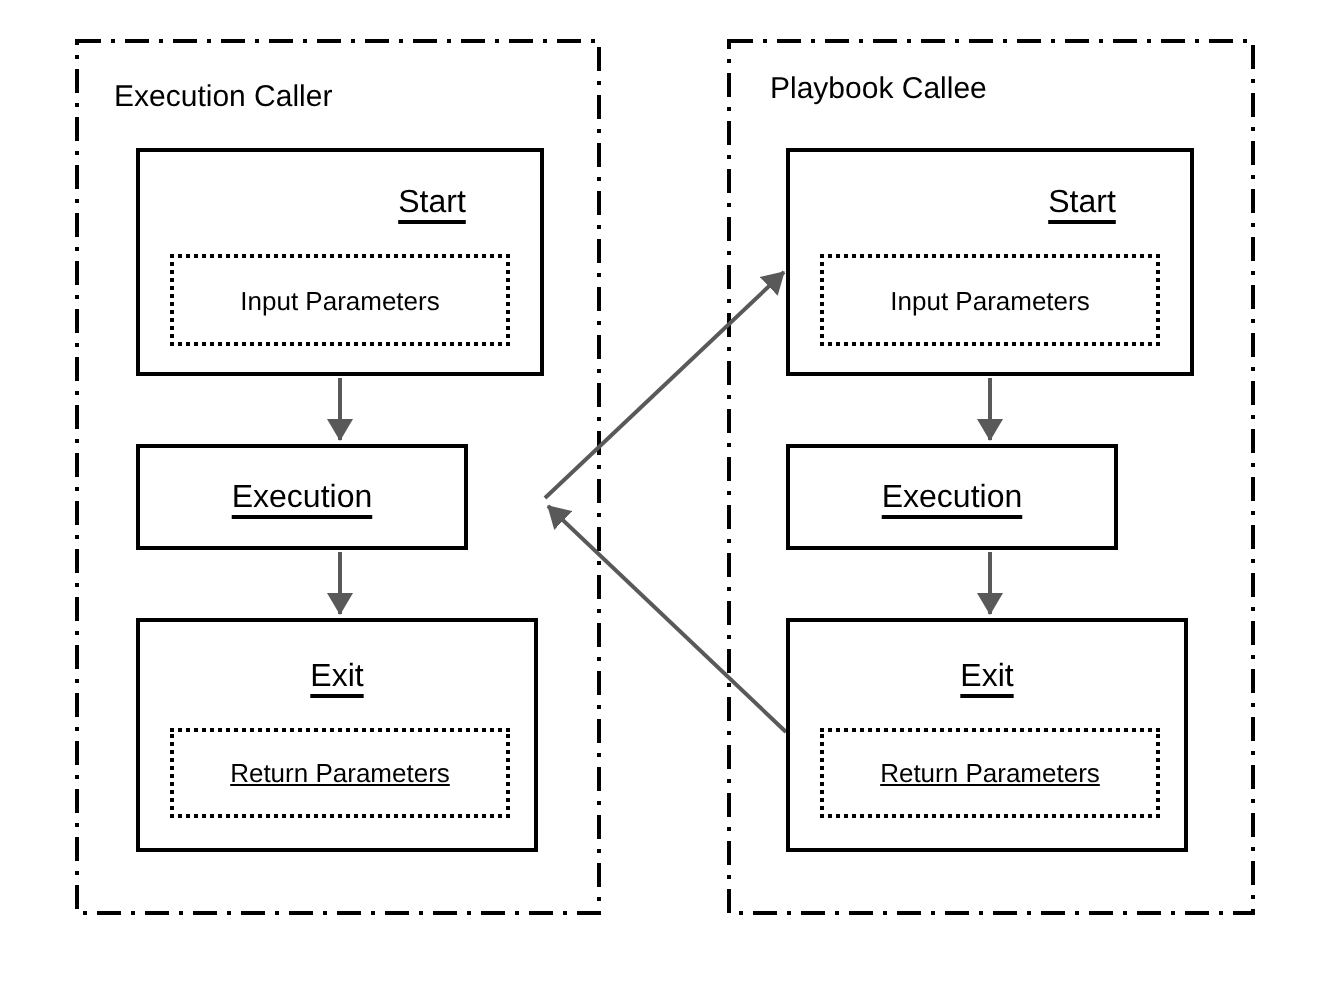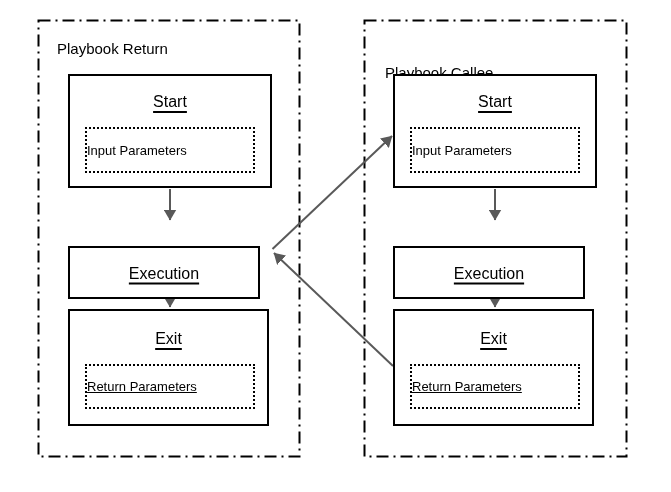--- a/index.html
+++ b/index.html
@@ -3,43 +3,43 @@
 <meta charset="utf-8">
 <style>
   html,body{margin:0;padding:0;background:#ffffff;}
   .stage{
     position:relative;width:671px;height:492px;background:#ffffff;
     font-family:"Liberation Sans",sans-serif;color:#000;overflow:hidden;
   }
   .wires{position:absolute;left:0;top:0;width:671px;height:492px;}
   .group-title{position:absolute;font-size:15px;line-height:18px;white-space:nowrap;}
   .title-caller{left:57px;top:40px;}
-  .title-callee{left:385px;top:36px;margin-top:28px;}
+  .title-callee{left:385px;top:36px;}
   .node{
     position:absolute;box-sizing:border-box;border:2px solid #000;background:#fff;
   }
   .node-label{
     position:absolute;left:0;width:100%;text-align:center;font-size:16px;line-height:19px;
     text-decoration:underline;text-decoration-thickness:1.5px;text-underline-offset:4px;
   }
-  .start-node .node-label{top:16px;}
+  .start-node .node-label{top:16px;padding-left:46px;}
   .exit-node .node-label{top:18px;}
   .exec-node .node-label{top:50%;transform:translateY(-50%);}
   .param-box{
     position:absolute;box-sizing:border-box;left:15px;width:170px;
-    border:2px dotted #000;display:flex;align-items:center;justify-content:flex-start;
+    border:2px dotted #000;display:flex;align-items:center;justify-content:center;
     font-size:13px;background:#fff;
   }
   .start-node .param-box{top:51px;height:46px;}
   .exit-node .param-box{top:53px;height:45px;text-decoration:underline;}
   
   .caller-col{left:68px;}
   .callee-col{left:393px;}
   .start-node{top:74px;width:204px;height:114px;}
-  .exec-node{top:222px;width:192px;height:53px;margin-top:24px;}
+  .exec-node{top:222px;width:166px;height:53px;}
   .exit-node{top:309px;width:201px;height:117px;}
 </style>
 </head>
 <body>
 
 <div class="stage">
 
   <svg class="wires" viewBox="0 0 671 492" xmlns="http://www.w3.org/2000/svg">
     <defs>
       <marker id="arrowhead" markerUnits="userSpaceOnUse" markerWidth="11" markerHeight="13" refX="10.5" refY="6.5" orient="auto">
@@ -52,21 +52,21 @@
 
     <line x1="170" y1="189" x2="170" y2="220" stroke="#595959" stroke-width="2" marker-end="url(#arrowhead)"></line>
     <line x1="170" y1="276" x2="170" y2="307" stroke="#595959" stroke-width="2" marker-end="url(#arrowhead)"></line>
     <line x1="495" y1="189" x2="495" y2="220" stroke="#595959" stroke-width="2" marker-end="url(#arrowhead)"></line>
     <line x1="495" y1="276" x2="495" y2="307" stroke="#595959" stroke-width="2" marker-end="url(#arrowhead)"></line>
 
     <line x1="272.5" y1="249" x2="392" y2="136" stroke="#595959" stroke-width="2" marker-end="url(#arrowhead)"></line>
     <line x1="393" y1="366" x2="274" y2="253" stroke="#595959" stroke-width="2" marker-end="url(#arrowhead)"></line>
   </svg>
 
-  <div class="group-title title-caller">Playbook Return</div>
+  <div class="group-title title-caller">Execution Caller</div>
   <div class="group-title title-callee">Playbook Callee</div>
 
   <div class="node start-node caller-col">
     <div class="node-label">Start</div>
     <div class="param-box">
       <span>Input Parameters</span>
     </div>
   </div>
 
   <div class="node exec-node caller-col">

